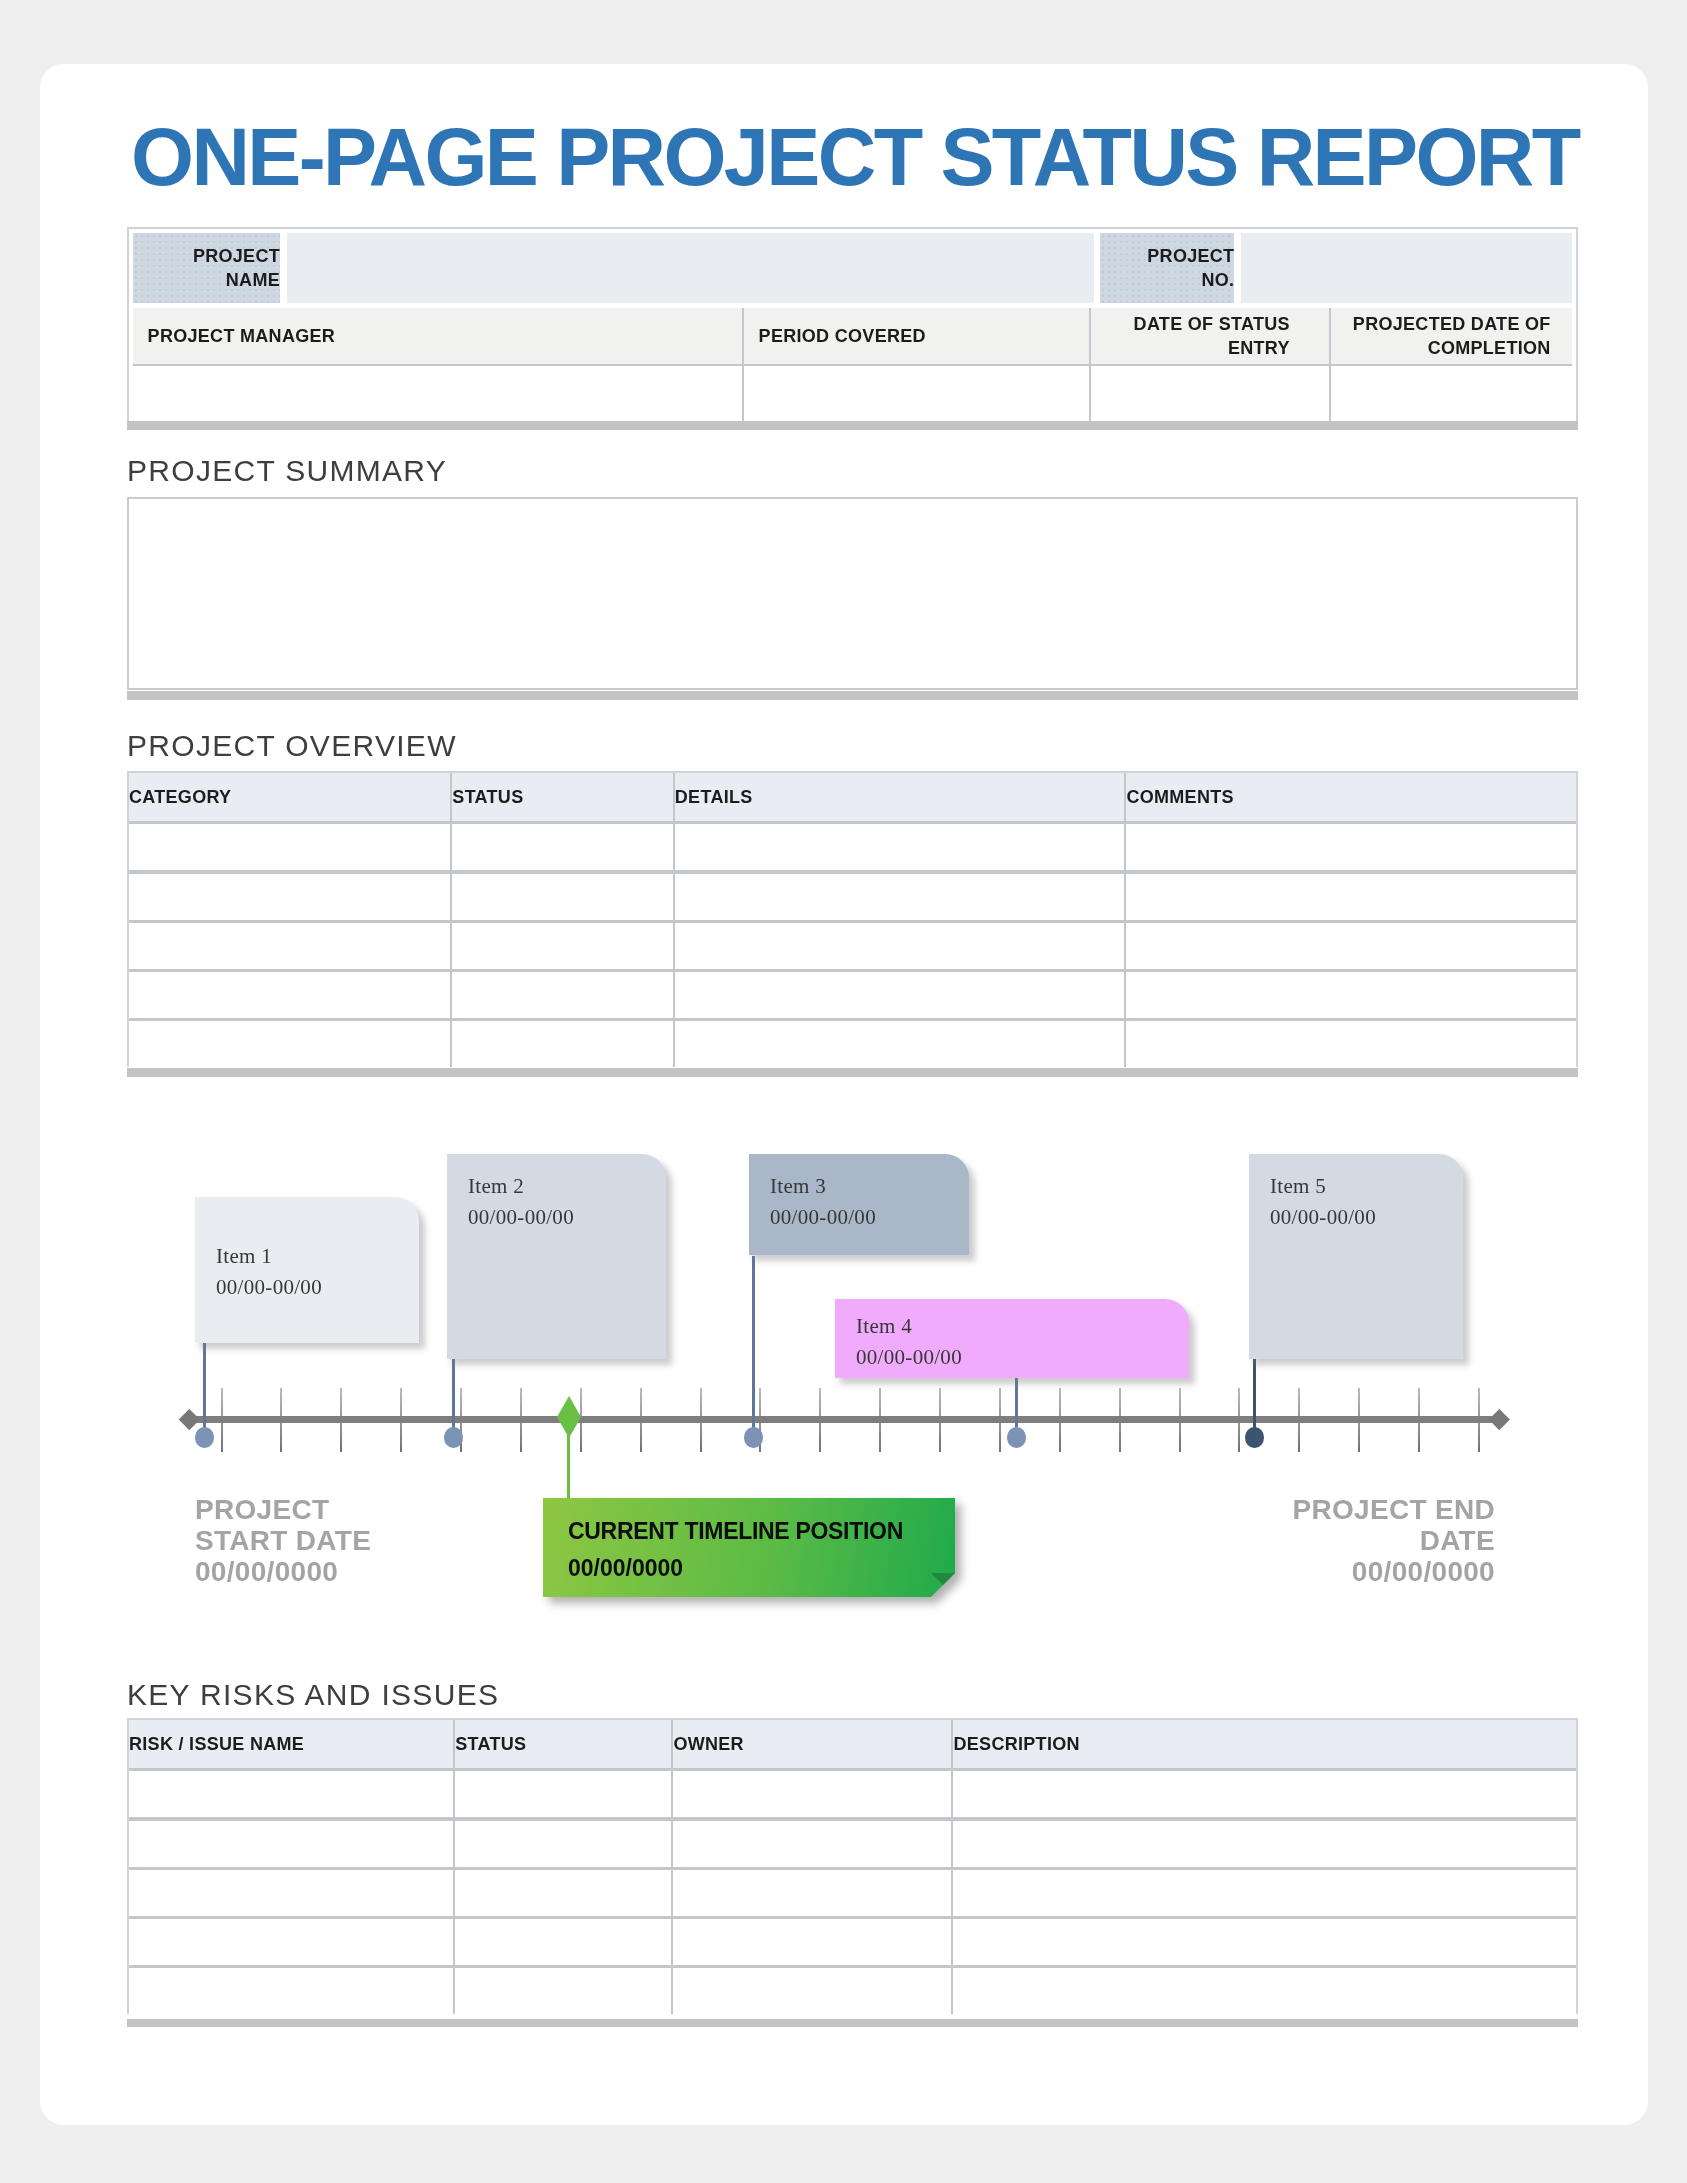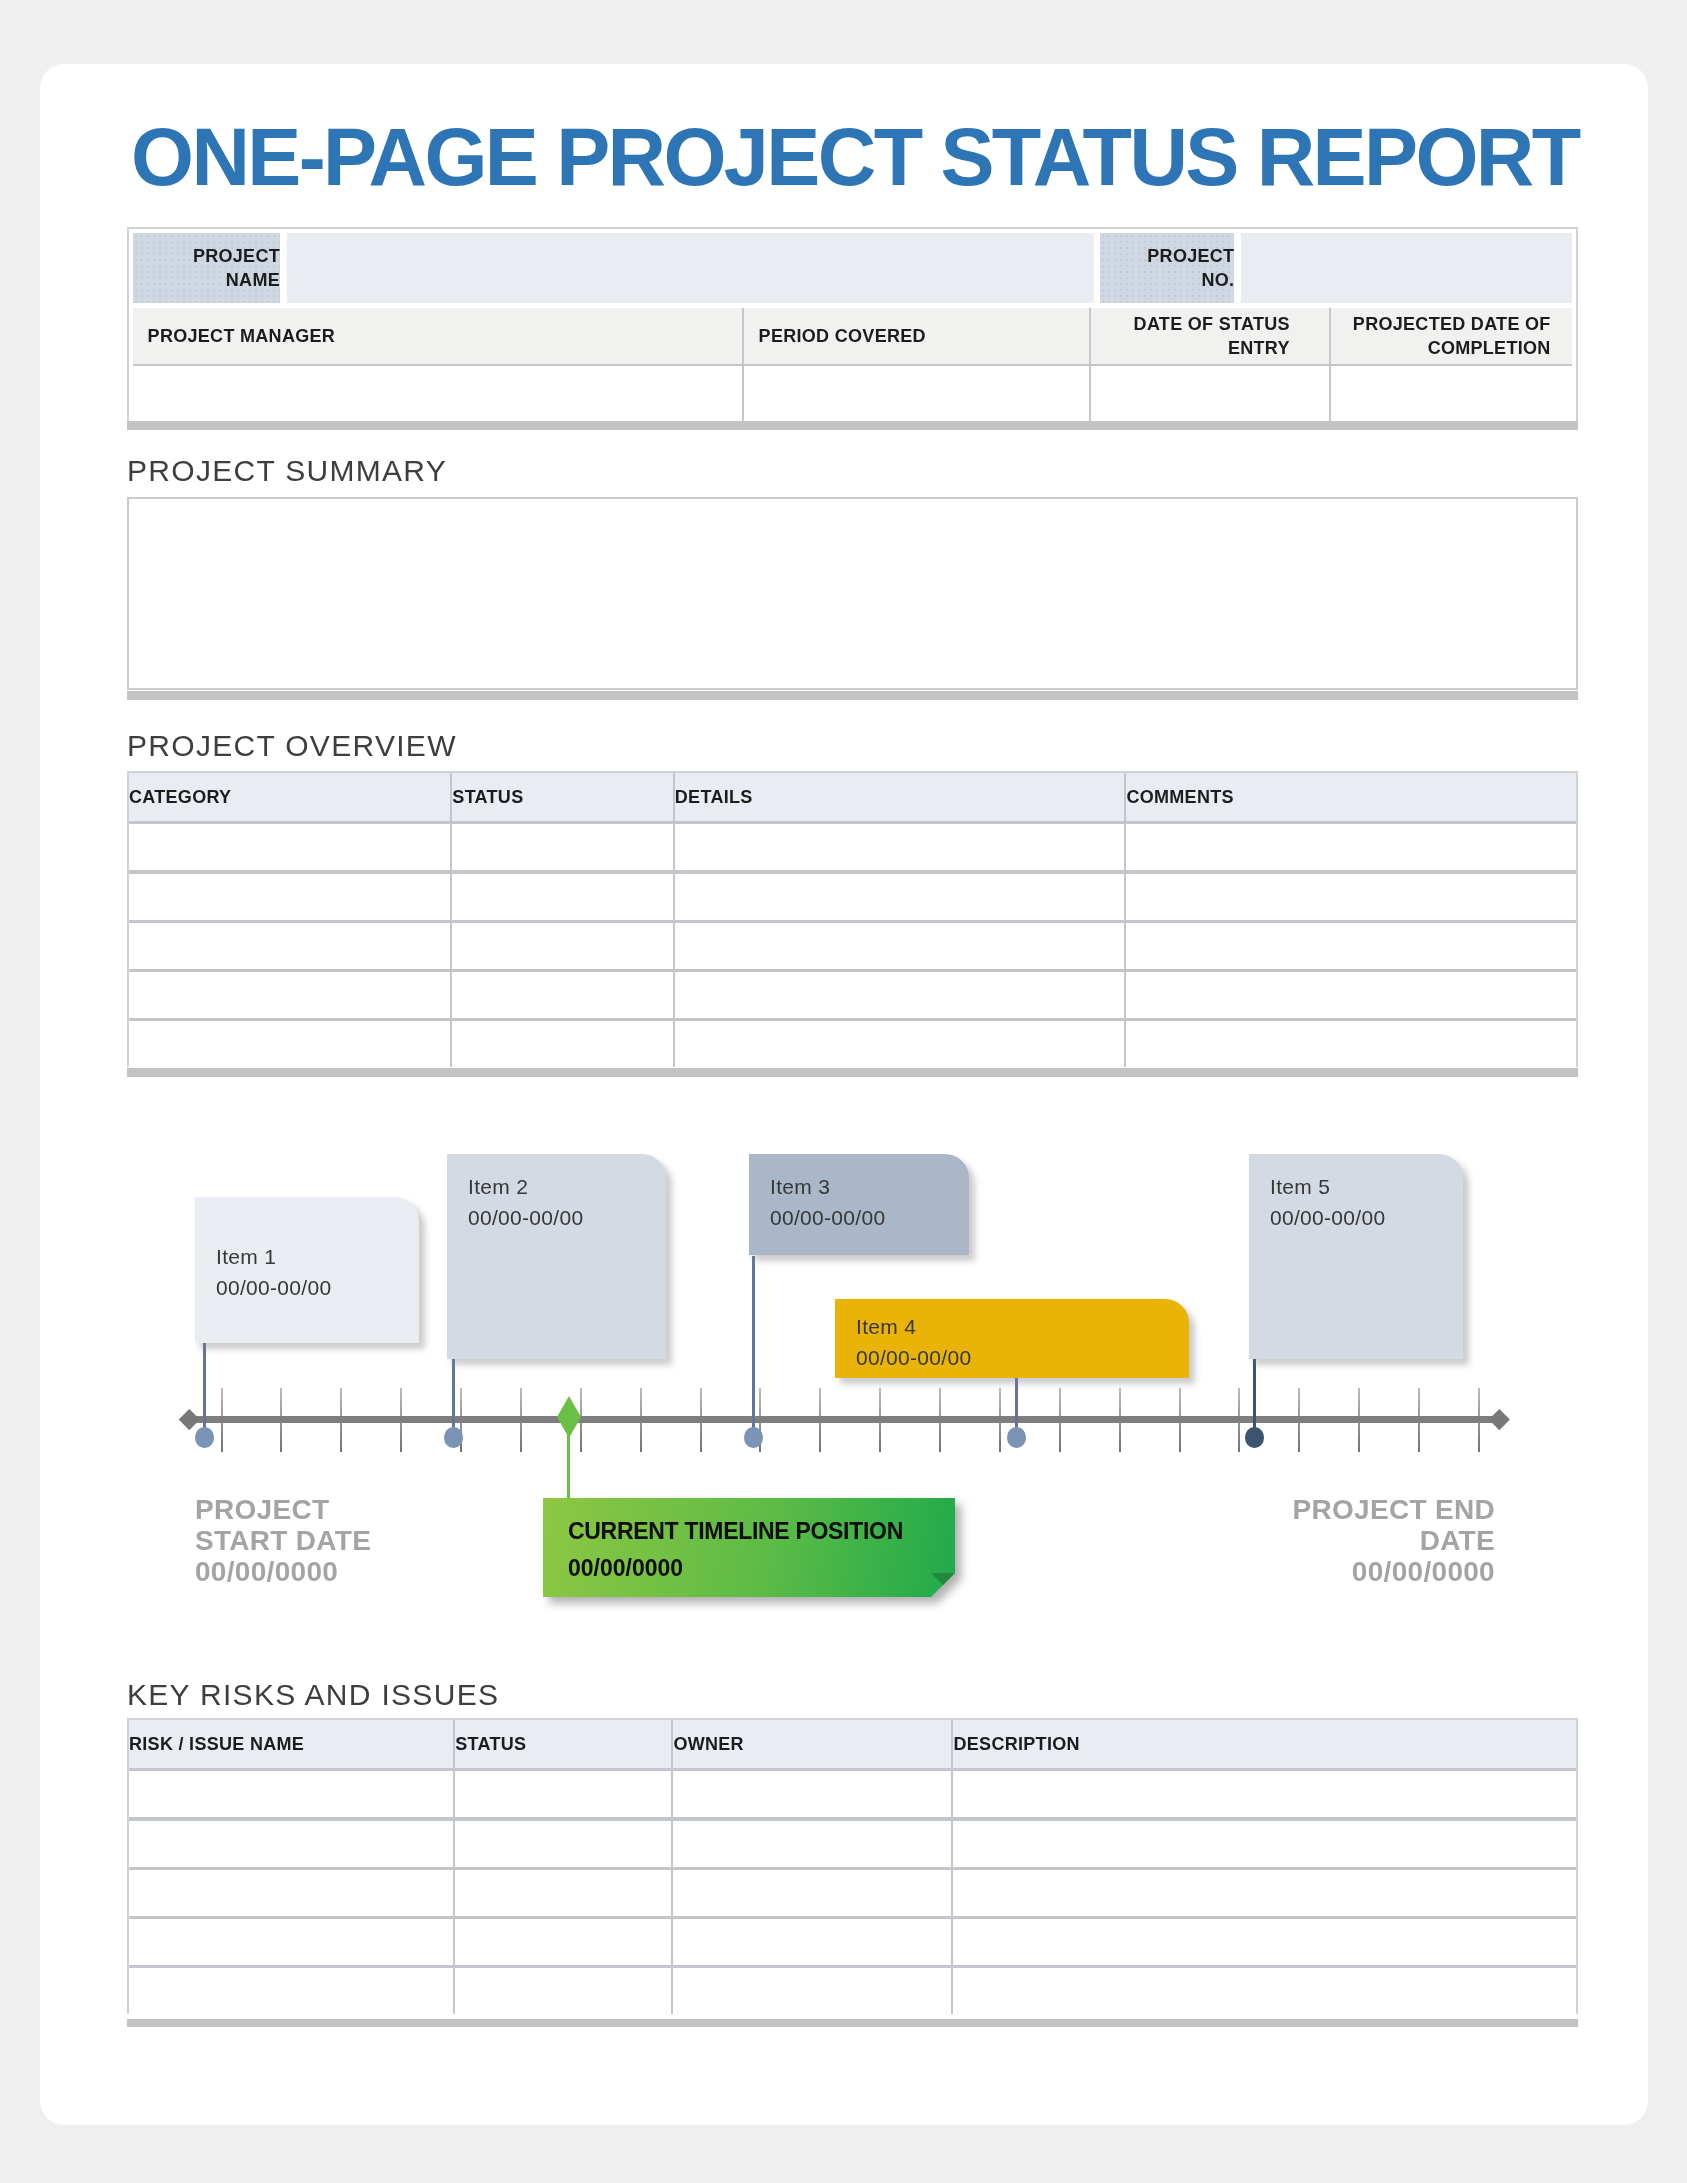--- a/index.html
+++ b/index.html
@@ -110,29 +110,29 @@
     transform:rotate(45deg);top:1348px;z-index:2;
   }
   .tick{
     position:absolute;top:1324px;width:2px;height:64px;
     background:linear-gradient(#b9bcbf,#6f7377);z-index:1;
   }
   .card{
     position:absolute;z-index:5;
     border-top-right-radius:24px;
     box-shadow:5.3px 6px 6px rgba(120,120,120,0.38);
-    box-sizing:border-box;padding:17px 0 0 21px;
+    box-sizing:border-box;padding:17px 0 0 21px;font-family:Liberation Serif, serif;
   }
   .card .card-title,.card .card-dates{
     font-size:21px;line-height:31px;color:#373737;letter-spacing:0.3px;
   }
   .card-1{left:155px;top:1133px;width:224px;height:146px;background:#e9ecf1;padding-top:44px;}
   .card-2{left:407px;top:1090px;width:219px;height:205px;background:#d3dae4;}
   .card-3{left:709px;top:1090px;width:220px;height:101px;background:#aab7c8;}
-  .card-4{left:795px;top:1235px;width:354px;height:79px;background:#eab308;padding-top:12px;}
+  .card-4{left:795px;top:1235px;width:354px;height:79px;background:#f0abfc;padding-top:12px;}
   .card-5{left:1209px;top:1090px;width:214px;height:205px;background:#d3dae4;}
   .conn{position:absolute;width:3.3px;background:#60779b;z-index:3;}
   .conn-1{left:163px;top:1279px;height:95px;}
   .conn-2{left:412px;top:1295px;height:78px;}
   .conn-3{left:712px;top:1192px;height:182px;}
   .conn-4{left:975px;top:1313px;height:60px;}
   .conn-5{left:1213px;top:1295px;height:78px;background:#3d546e;}
   .dot{
     position:absolute;width:18.5px;height:20.5px;border-radius:50%;
     background:#7b93b4;top:1363px;z-index:4;

